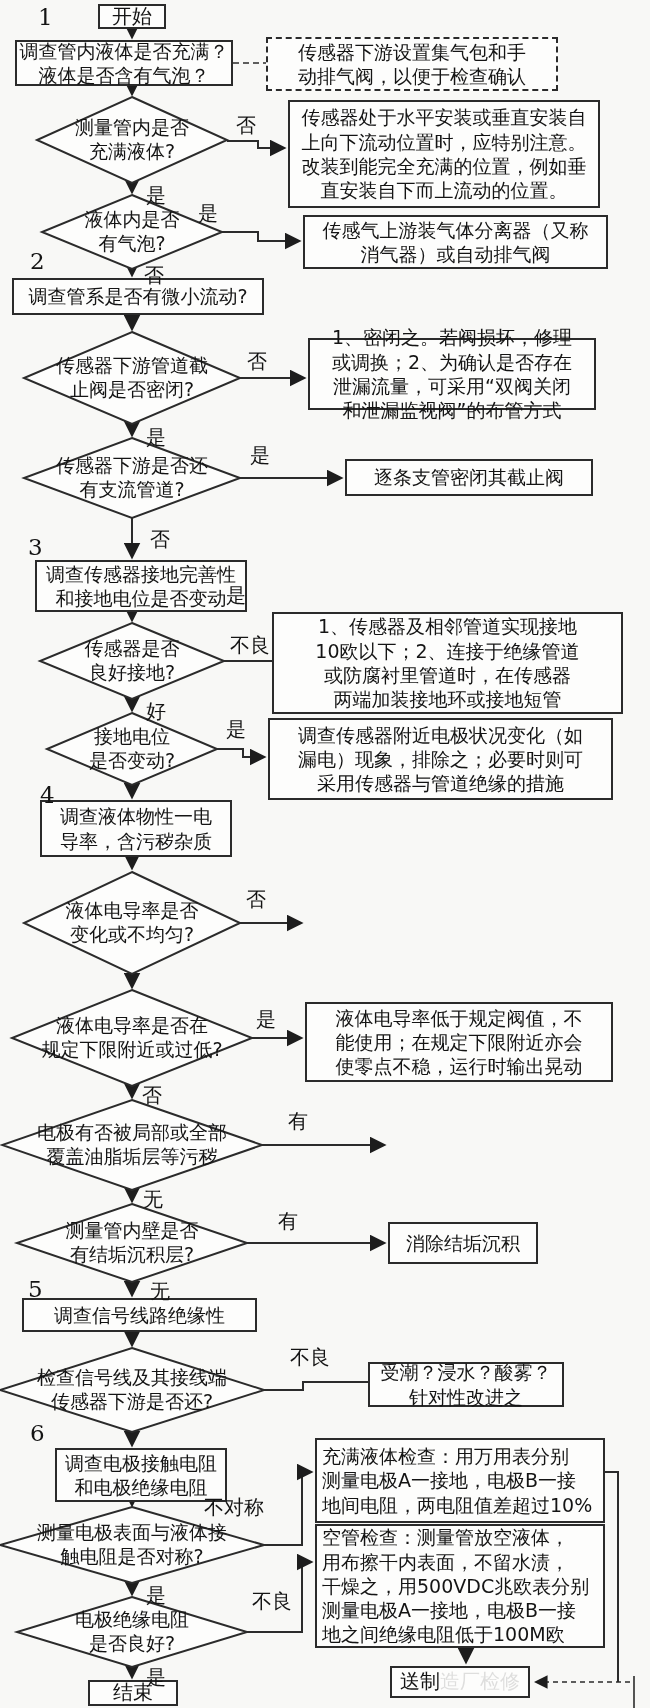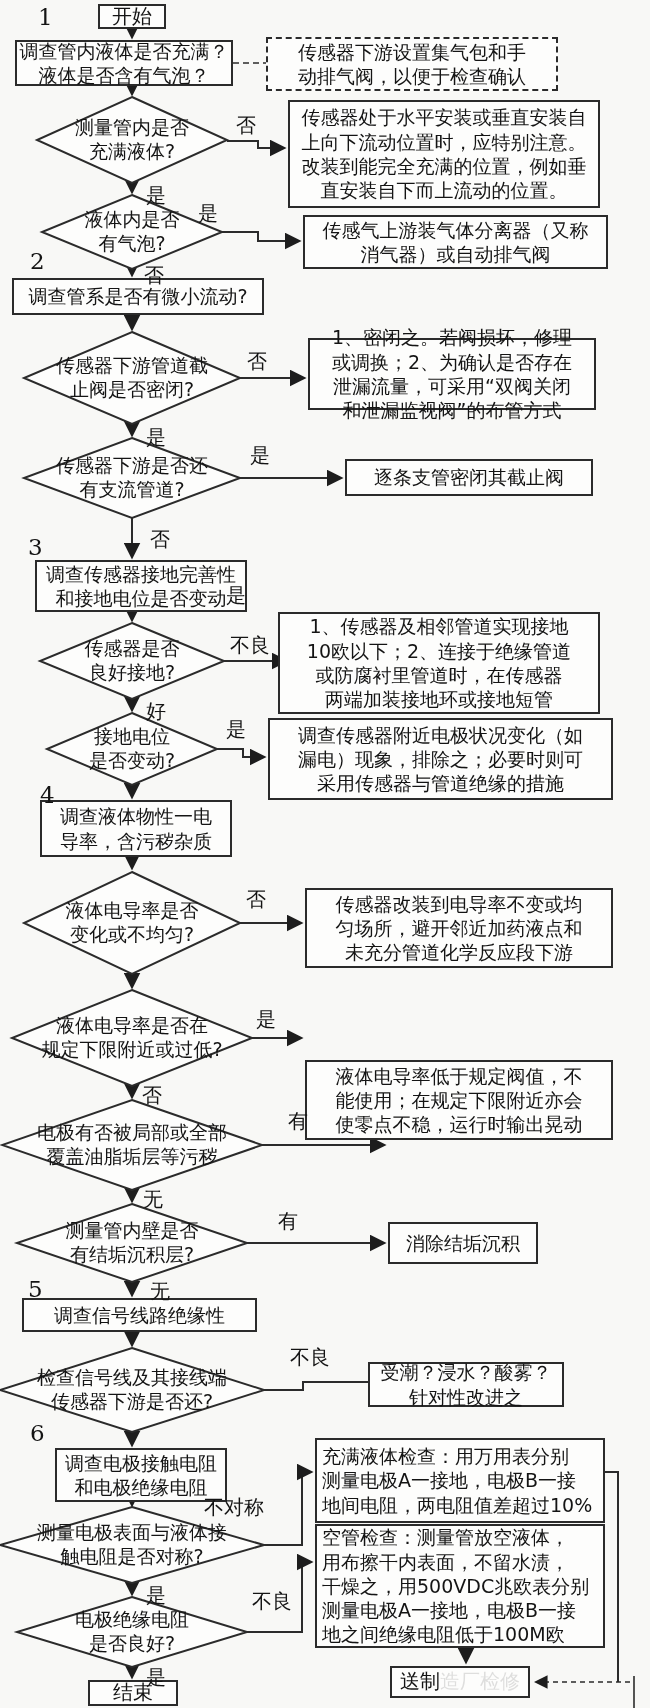--- a/index.html
+++ b/index.html
@@ -130,37 +130,34 @@
   <div class="node" style="left:308px;top:338px;width:288px;height:72px">1、密闭之。若阀损坏，修理
 或调换；2、为确认是否存在
 泄漏流量，可采用“双阀关闭
 和泄漏监视阀”的布管方式</div>
 
   <div class="node" style="left:345px;top:459px;width:248px;height:37px">逐条支管密闭其截止阀</div>
 
   <div class="node" style="left:35px;top:560px;width:212px;height:52px">调查传感器接地完善性
 和接地电位是否变动</div>
 
-  <div class="node" style="left:278px;top:612px;width:322px;height:102px">1、传感器及相邻管道实现接地
+  <div class="node" style="left:272px;top:612px;width:351px;height:102px">1、传感器及相邻管道实现接地
 10欧以下；2、连接于绝缘管道
 或防腐衬里管道时，在传感器
 两端加装接地环或接地短管</div>
 
   <div class="node" style="left:268px;top:718px;width:345px;height:82px">调查传感器附近电极状况变化（如
 漏电）现象，排除之；必要时则可
 采用传感器与管道绝缘的措施</div>
 
   <div class="node" style="left:40px;top:800px;width:192px;height:57px">调查液体物性一电
 导率，含污秽杂质</div>
 
-  <div class="node" style="left:305px;top:888px;width:308px;height:80px">传感器改装到电导率不变或均
-匀场所，避开邻近加药液点和
-未充分管道化学反应段下游</div>
-
-  <div class="node" style="left:305px;top:1060px;width:308px;height:80px">液体电导率低于规定阀值，不
+
+  <div class="node" style="left:305px;top:1002px;width:308px;height:80px">液体电导率低于规定阀值，不
 能使用；在规定下限附近亦会
 使零点不稳，运行时输出晃动</div>
 
 
   <div class="node" style="left:388px;top:1222px;width:150px;height:42px">消除结垢沉积</div>
 
   <div class="node" style="left:22px;top:1298px;width:235px;height:34px">调查信号线路绝缘性</div>
 
   <div class="node" style="left:368px;top:1362px;width:196px;height:45px">受潮？浸水？酸雾？
 针对性改进之</div>

